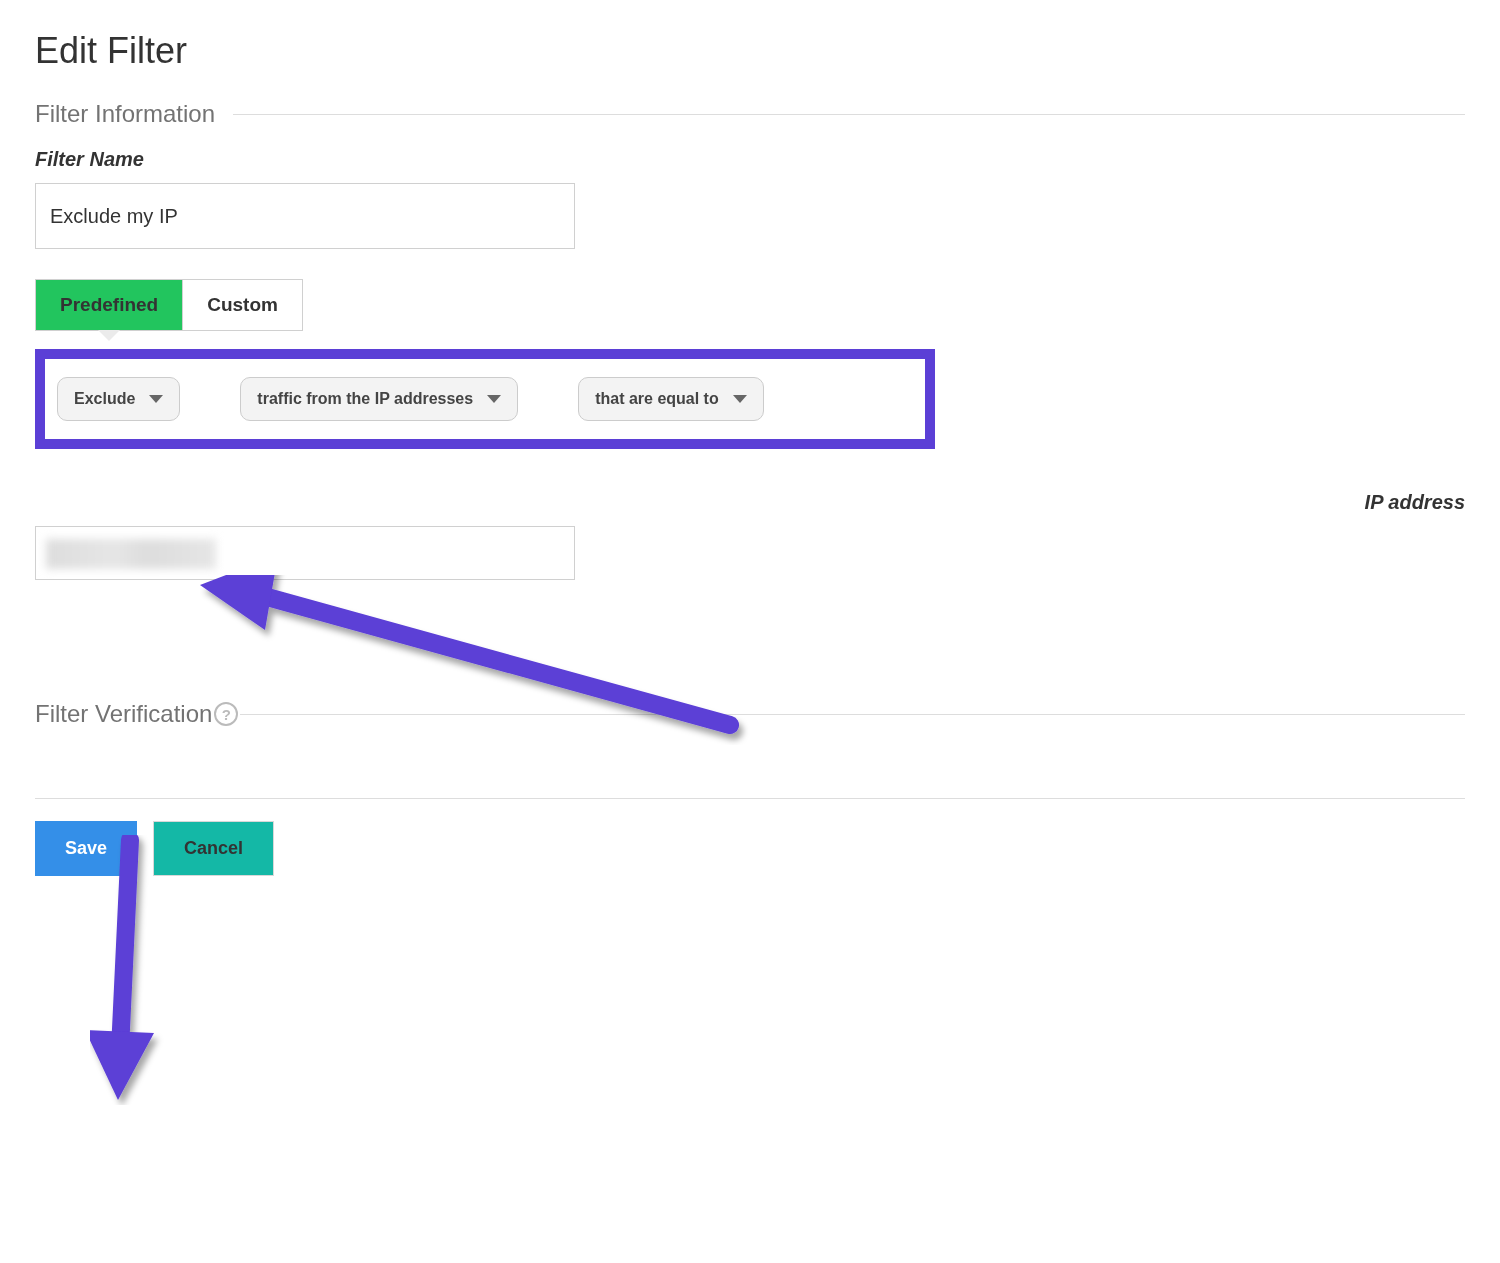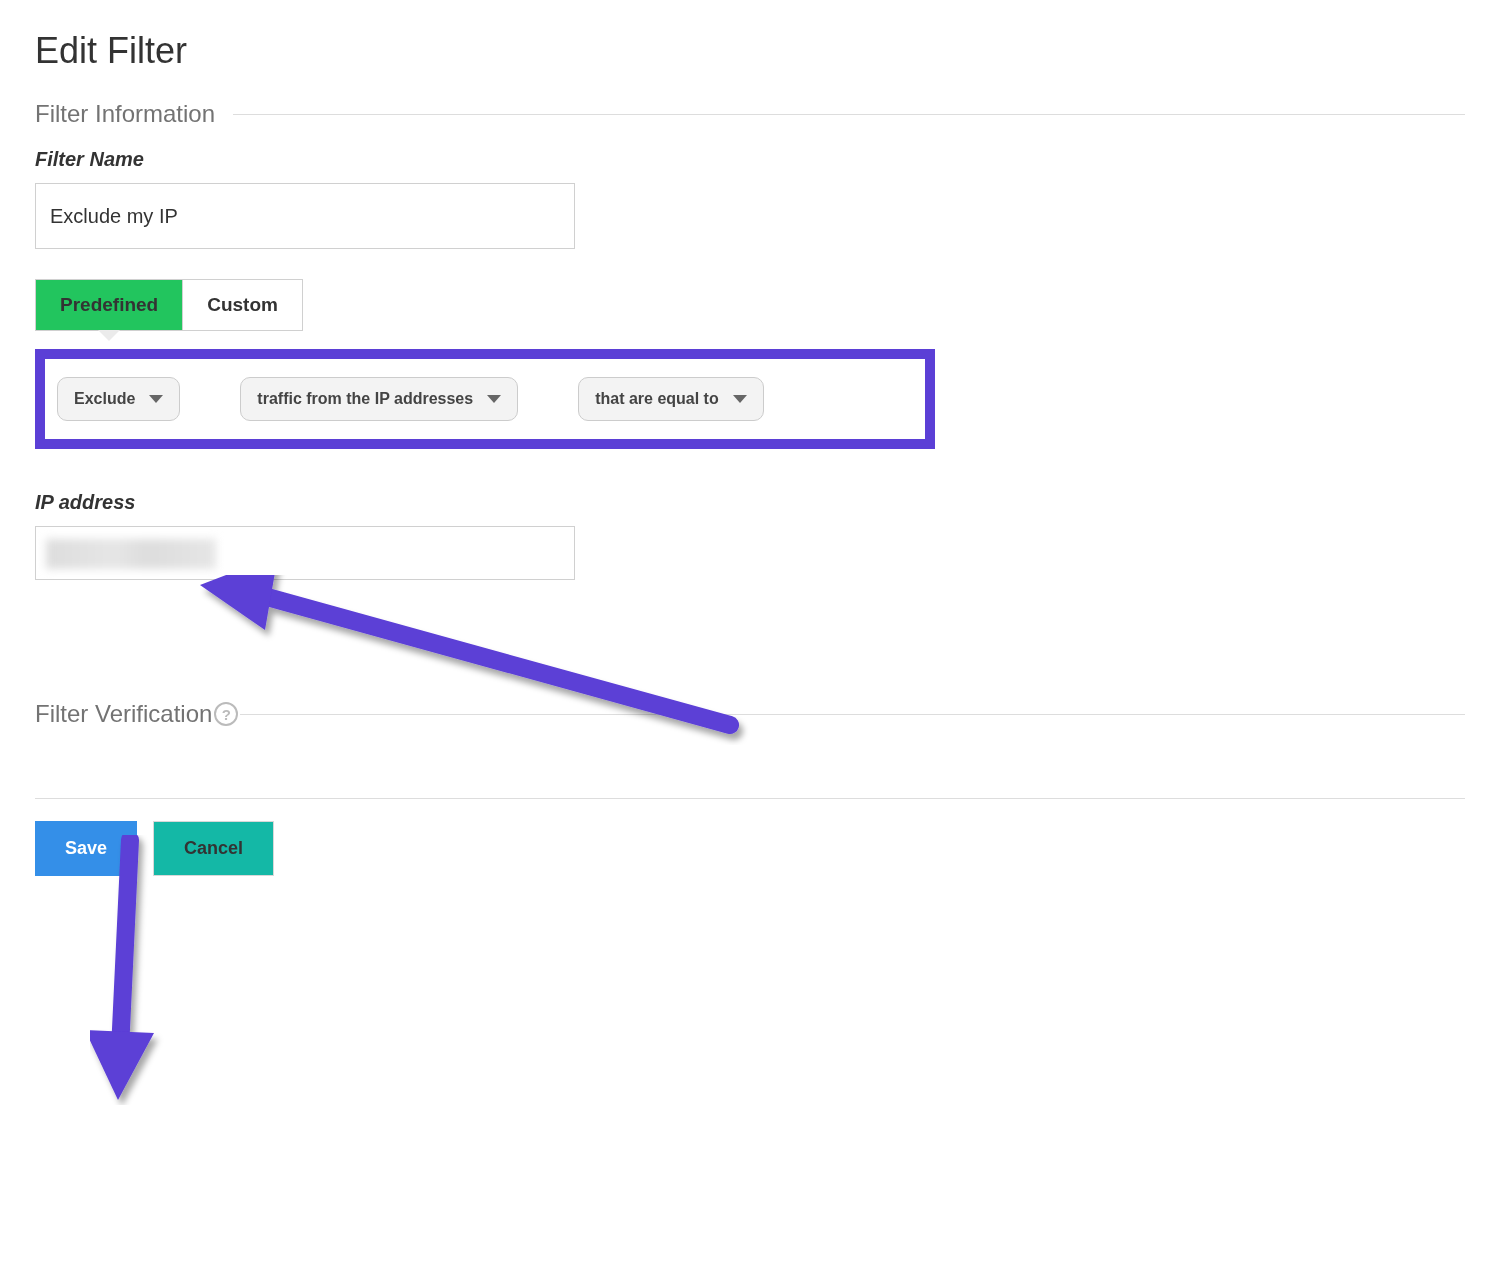--- a/index.html
+++ b/index.html
@@ -114,20 +114,21 @@
     }
     .caret {
       width: 0;
       height: 0;
       border-left: 7px solid transparent;
       border-right: 7px solid transparent;
       border-top: 8px solid #666;
     }
     .ip-block {
       margin-top: 42px;
+      text-align: right;
     }
     .ip-input {
       width: 540px;
       height: 54px;
       border: 1px solid #d0d0d0;
       padding: 0 14px;
       background: #fff;
       position: relative;
     }
     .blur-overlay {

